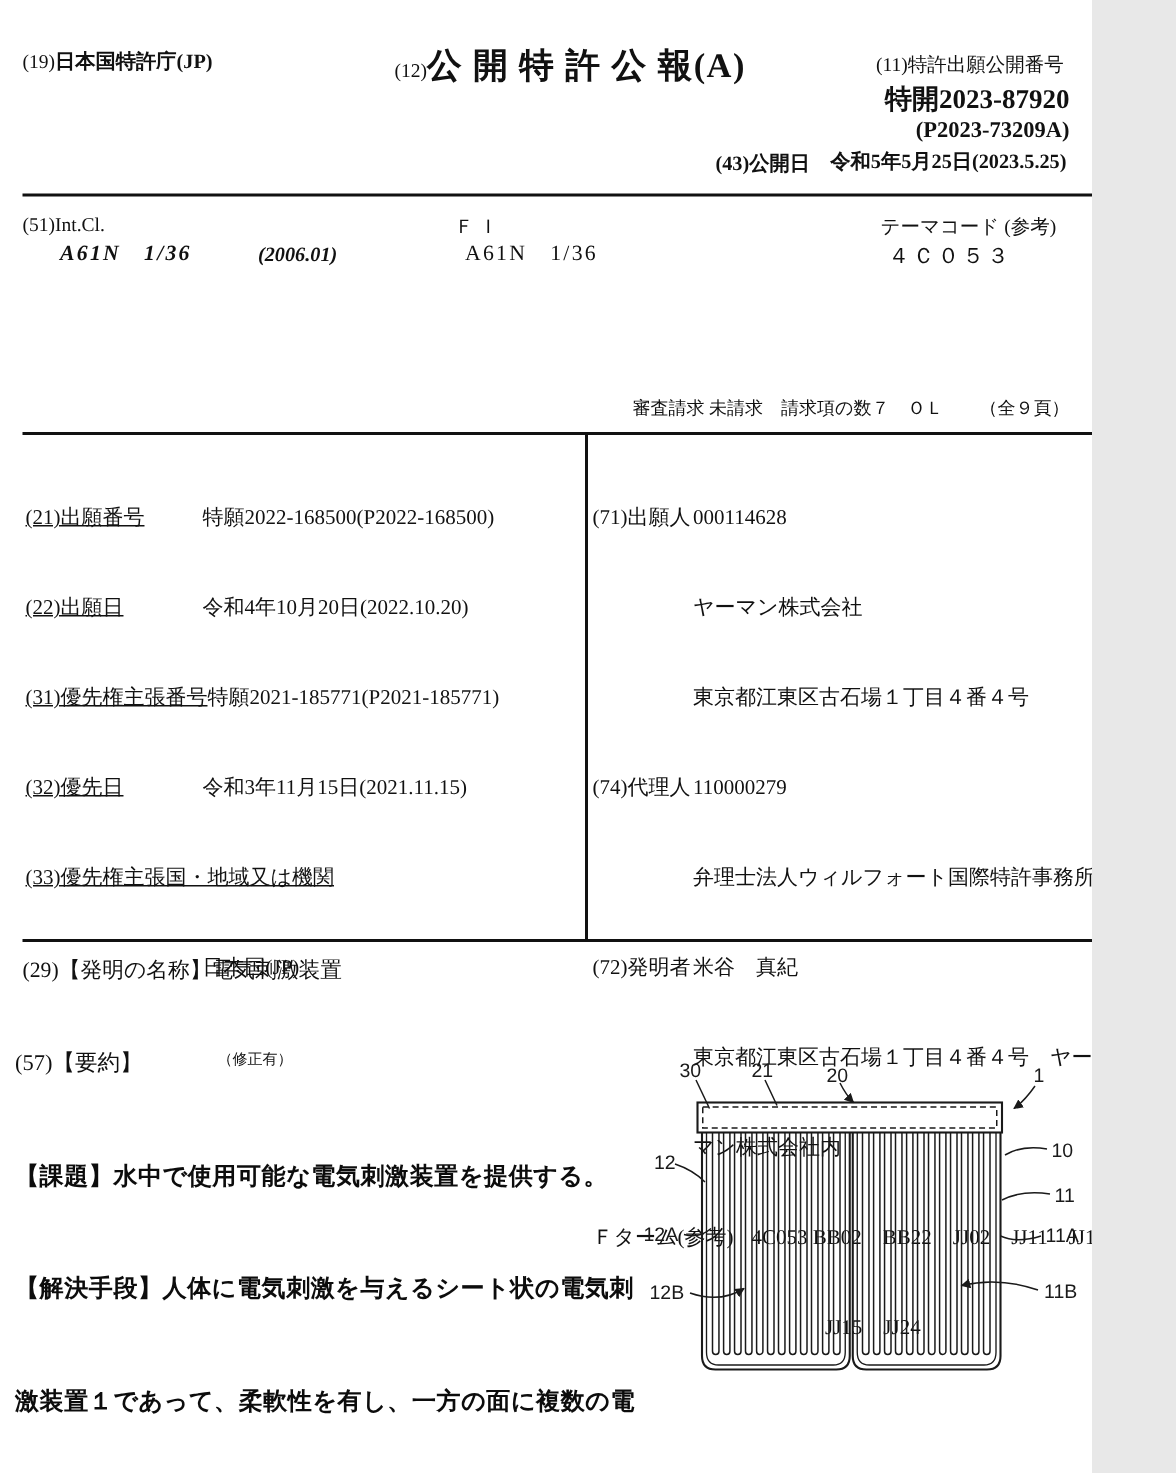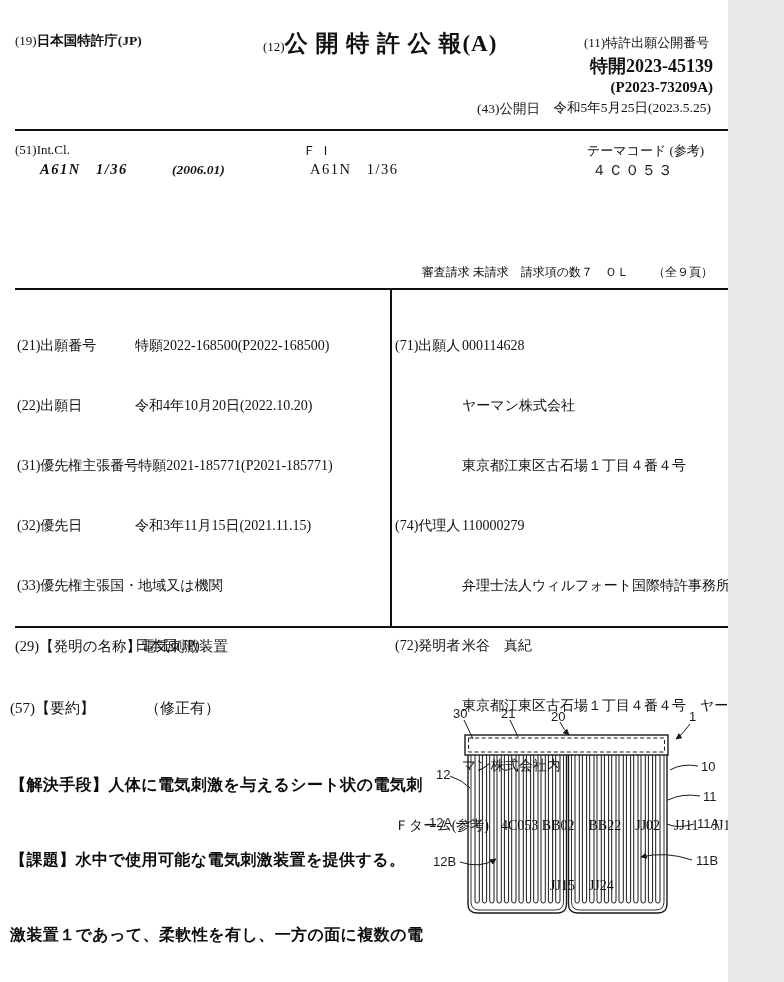--- a/index.html
+++ b/index.html
@@ -9,22 +9,22 @@
   }
   .abs{position:absolute;white-space:pre;}
   
   .office{left:15px;top:32px;font-size:13px;}
   .office .name{font-weight:bold;font-size:13.5px;}
   .kind{left:263px;top:28px;font-size:13px;}
   .kind .big{font-size:23px;font-weight:bold;letter-spacing:1px;}
   .pubno-label{left:584px;top:34px;font-size:13px;}
   .pubno{right:15px;top:54px;font-size:18px;font-weight:bold;text-align:right;}
   .pubno-paren{right:15px;top:79px;font-size:15px;font-weight:bold;text-align:center;}
-  .pubdate-label{left:477px;top:100px;font-size:13.5px;font-weight:normal;}
-  .pubdate{right:17px;top:99px;font-size:13.5px;font-weight:normal;text-align:left;}
+  .pubdate-label{left:477px;top:100px;font-size:13.5px;font-weight:bold;}
+  .pubdate{right:17px;top:99px;font-size:13.5px;font-weight:bold;text-align:left;}
   .rule{position:absolute;background:#111;}
   .rule1{left:15px;top:129px;width:755px;height:2px;}
   
   .cls-label{font-size:13px;}
   .intcl-label{left:15px;top:142px;}
   .fi-label{left:303px;top:142px;letter-spacing:3px;}
   .theme-label{left:587px;top:142px;}
   .cls-sym{font-size:14.5px;letter-spacing:1.5px;}
   .intcl-sym{left:40px;top:161px;font-style:italic;font-weight:bold;}
   .intcl-ver{left:172px;top:162px;font-size:13.5px;font-style:italic;font-weight:bold;letter-spacing:0;}
@@ -33,29 +33,29 @@
   
   .exam{right:15px;top:264px;font-size:12px;text-align:right;}
   .rule2{left:15px;top:288px;width:755px;height:1.5px;}
   .divider{left:390px;top:289px;width:1.5px;height:338px;}
   .rule3{left:15px;top:626px;width:755px;height:1.5px;}
   
   .col{font-size:14px;line-height:20px;}
   .col .row{display:flex;}
   .col .lbl{flex:0 0 auto;}
   .leftcol{left:17px;top:296px;width:370px;}
-  .leftcol .lbl{min-width:118px;}
+  .leftcol .lbl{min-width:118px;text-decoration:underline;}
   .rightcol{left:395px;top:296px;width:380px;}
   .rightcol .lbl{min-width:67px;}
   .fterm .lbl{min-width:106px;}
   .fterm2{margin-left:155px;}
   
   .title54{left:15px;top:637px;font-size:14.5px;}
   .abs-head{left:10px;top:699px;font-size:15px;}
-  .abs-note{left:145px;top:699px;font-size:15px;}
+  .abs-note{left:145px;top:699px;font-size:10px;}
   .abstract{
     left:10px;top:722px;width:418px;
     font-family:"Liberation Sans",sans-serif;font-weight:600;
     font-size:16px;line-height:25px;letter-spacing:0.4px;color:#0c0c0c;
   }
   .abstract div{white-space:pre;}
   
   .figure{position:absolute;left:420px;top:693px;}
   .figure .ln{fill:none;stroke:#1a1a1a;stroke-width:1.4;}
   .figure .thin{stroke-width:0.9;}
@@ -66,21 +66,21 @@
 </head>
 <body>
 
 <div class="page">
 
   <div class="abs office"><span>(19)</span><span class="name">日本国特許庁(JP)</span></div>
 
   <div class="abs kind"><span>(12)</span><span class="big">公 開 特 許 公 報(A)</span></div>
 
   <div class="abs pubno-label">(11)特許出願公開番号</div>
-  <div class="abs pubno">特開2023-45139</div>
+  <div class="abs pubno">特開2023-87920</div>
   <div class="abs pubno-paren">(P2023-73209A)</div>
   <div class="abs pubdate-label">(43)公開日</div>
   <div class="abs pubdate">令和5年5月25日(2023.5.25)</div>
 
   <div class="rule rule1"></div>
 
   <div class="abs cls-label intcl-label">(51)Int.Cl.</div>
   <div class="abs cls-sym intcl-sym">A61N   1/36</div>
   <div class="abs cls-sym intcl-ver">(2006.01)</div>
   <div class="abs cls-label fi-label">ＦＩ</div>
@@ -114,22 +114,22 @@
     <div class="row"><span class="lbl"></span><span class="val">マン株式会社内</span></div>
     <div class="row fterm"><span class="lbl">Ｆターム(参考)</span><span class="val">4C053 BB02　BB22　JJ02　JJ11　JJ13</span></div>
     <div class="row"><span class="val fterm2">JJ15　JJ24</span></div>
   </div>
 
   <div class="abs title54">(29)【発明の名称】電気刺激装置</div>
 
   <div class="abs abs-head">(57)【要約】</div>
   <div class="abs abs-note">（修正有）</div>
   <div class="abs abstract">
+    <div>【課題】水中で使用可能な電気刺激装置を提供する。</div>
     <div>【解決手段】人体に電気刺激を与えるシート状の電気刺</div>
-    <div>【課題】水中で使用可能な電気刺激装置を提供する。</div>
     <div>激装置１であって、柔軟性を有し、一方の面に複数の電</div>
     
     
     
     
     
   </div>
 
   <svg class="figure" width="364" height="289" viewBox="0 0 364 289">
     <defs>

